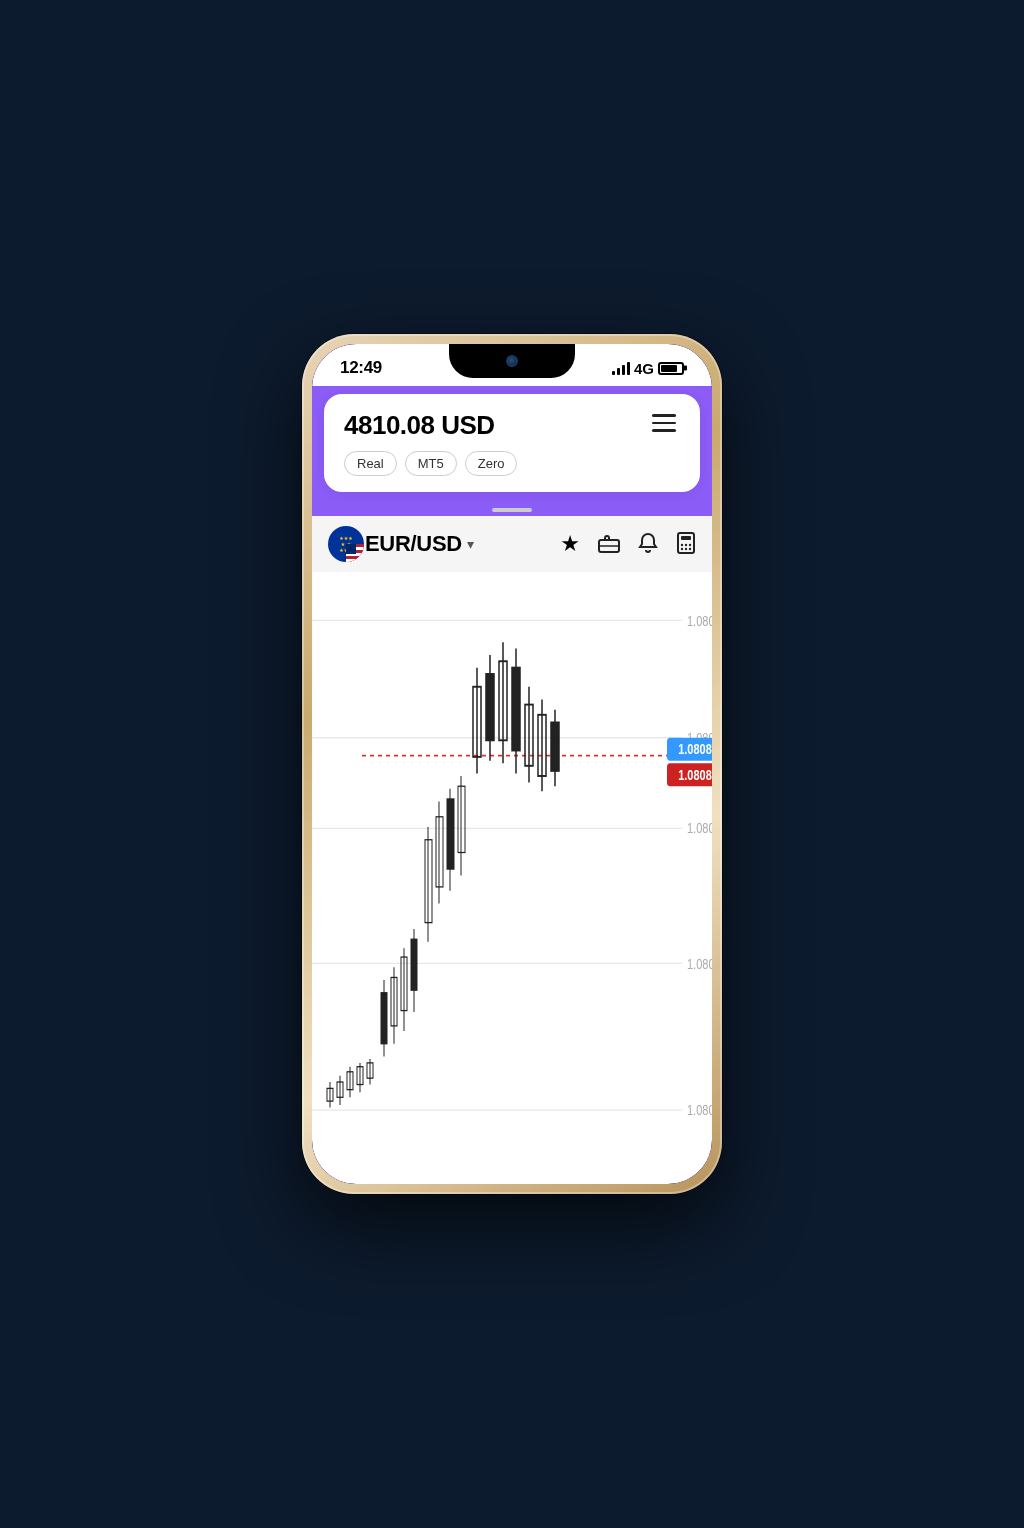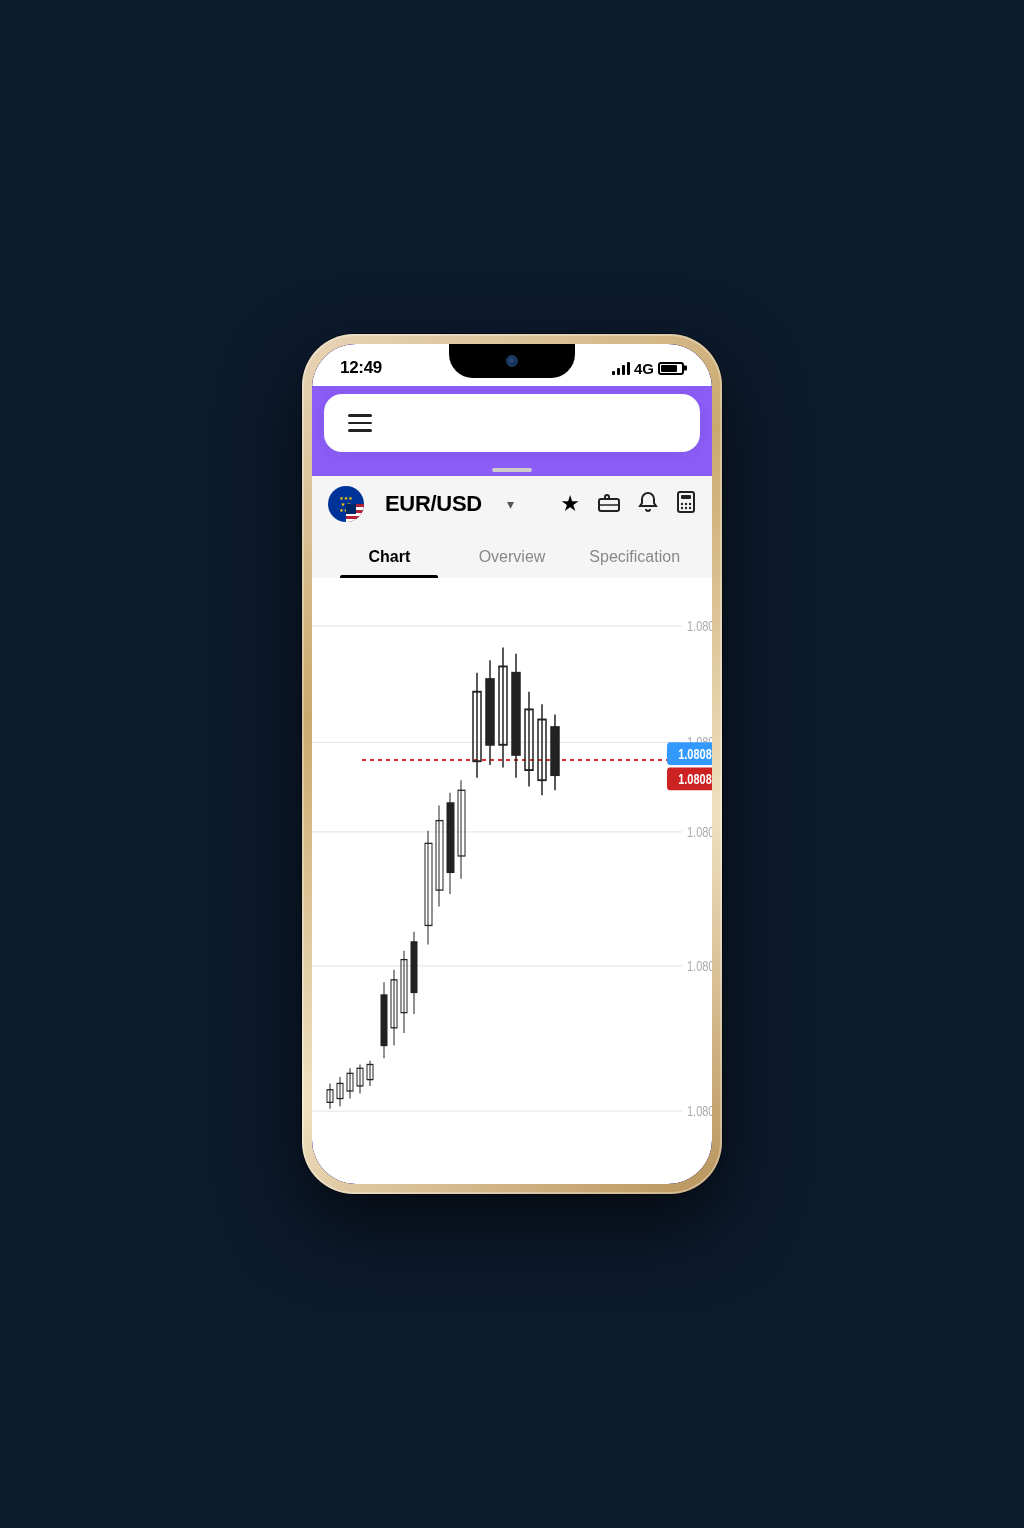--- a/index.html
+++ b/index.html
@@ -220,21 +220,21 @@
       background: #f5f5f5;
       padding: 10px 16px;
       display: flex;
       justify-content: space-between;
       align-items: center;
     }
 
     .instrument-left {
       display: flex;
       align-items: center;
-      gap: 21px;
+      gap: 1px;
     }
 
     .instrument-name {
       font-size: 22px;
       font-weight: 700;
       color: #000;
       letter-spacing: -0.3px;
     }
 
     .chevron-down {
@@ -332,20 +332,28 @@
               <div class="signal-bar" style="height:13px;"></div>
             </div>
             <span class="status-4g">4G</span>
             <div class="battery-icon">
               <div class="battery-fill"></div>
             </div>
           </div>
         </div>
 
         <div class="header-card">
+          <div class="balance-section">
+            <div class="balance-amount">4810.08 USD</div>
+            <div class="account-tags">
+              <span class="tag">Real</span>
+              <span class="tag">MT5</span>
+              <span class="tag">Zero</span>
+            </div>
+          </div>
           <div class="menu-icon">
             <div class="menu-line"></div>
             <div class="menu-line"></div>
             <div class="menu-line"></div>
           </div>
         </div>
 
         <div class="drag-handle">
           <div class="drag-bar"></div>
         </div>
@@ -399,25 +407,20 @@
                 <circle cx="10" cy="13" r="1.2" fill="#222"></circle>
                 <circle cx="14" cy="13" r="1.2" fill="#222"></circle>
                 <circle cx="6" cy="17" r="1.2" fill="#222"></circle>
                 <circle cx="10" cy="17" r="1.2" fill="#222"></circle>
                 <circle cx="14" cy="17" r="1.2" fill="#222"></circle>
               </svg>
             </span>
           </div>
         </div>
 
-        <div class="tabs">
-          <div class="tab active">Chart</div>
-          <div class="tab">Overview</div>
-          <div class="tab">Specification</div>
-        </div>
 
         <div class="chart-area">
           <svg class="chart-svg" viewBox="0 0 400 480" preserveAspectRatio="none">
 
             <line x1="0" y1="38" x2="370" y2="38" stroke="#e8e8e8" stroke-width="1"></line>
             <line x1="0" y1="130" x2="370" y2="130" stroke="#e8e8e8" stroke-width="1"></line>
             <line x1="0" y1="201" x2="370" y2="201" stroke="#e8e8e8" stroke-width="1"></line>
             <line x1="0" y1="307" x2="370" y2="307" stroke="#e8e8e8" stroke-width="1"></line>
             <line x1="0" y1="422" x2="370" y2="422" stroke="#e8e8e8" stroke-width="1"></line>
 

